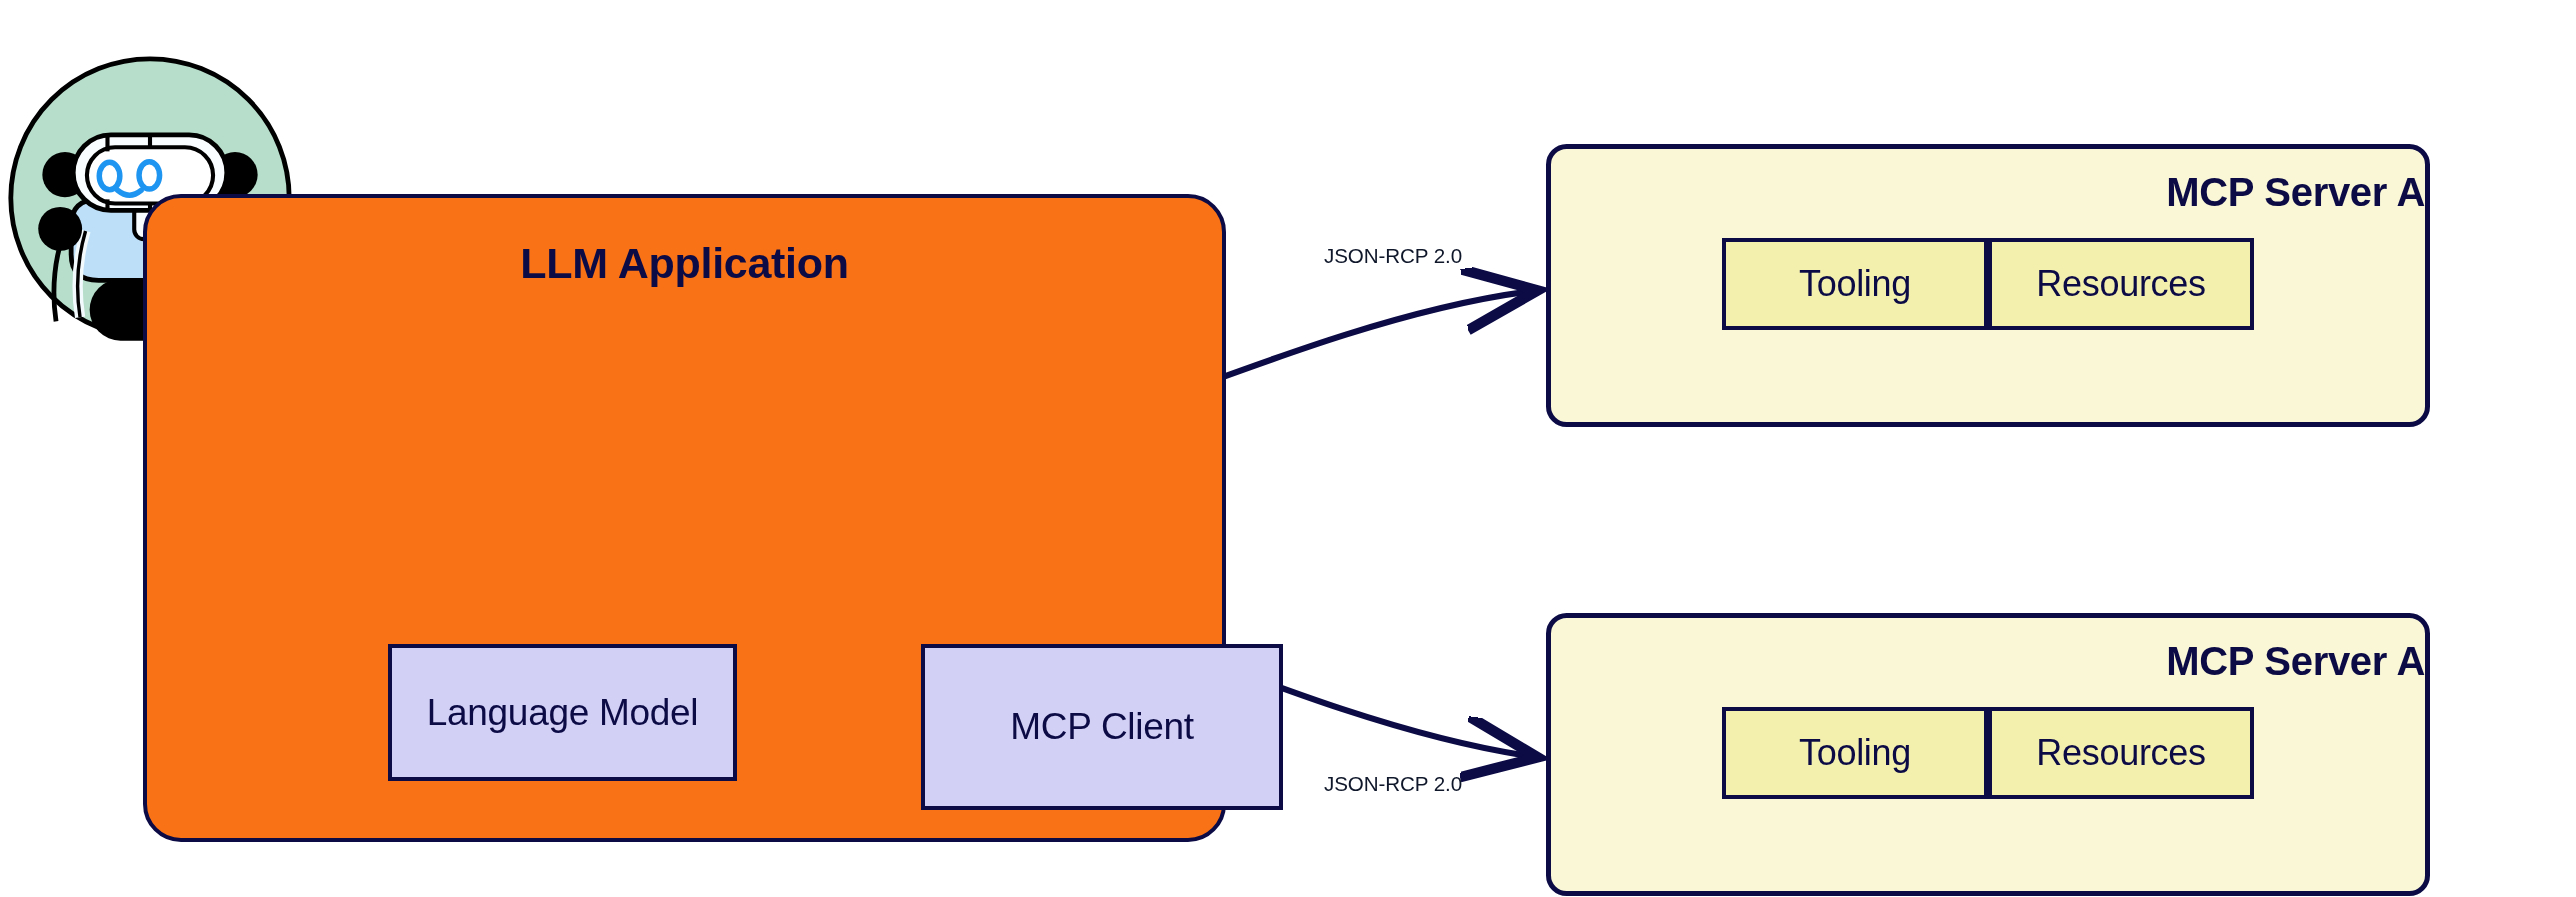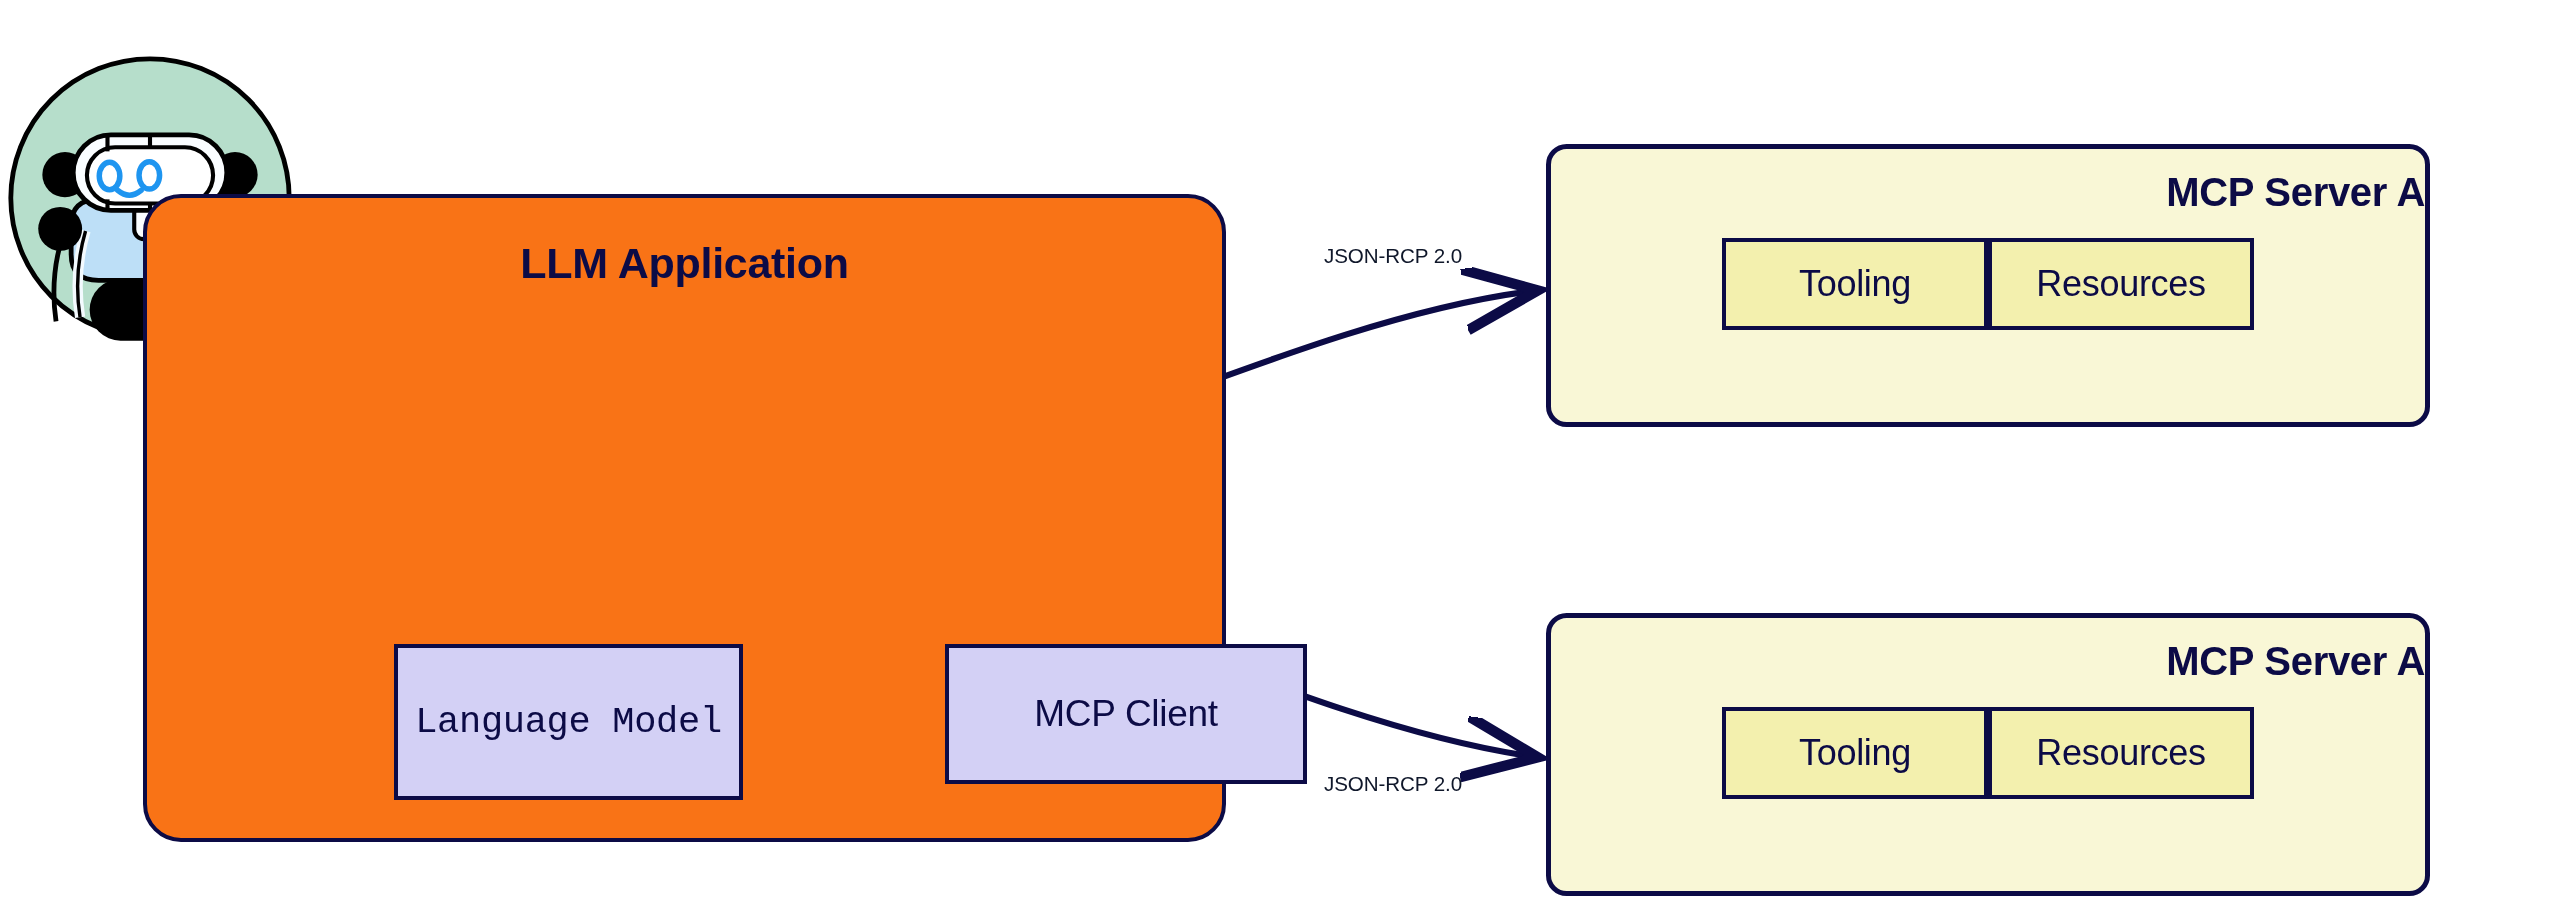--- a/index.html
+++ b/index.html
@@ -56,32 +56,30 @@
     border: 4.8px solid #0c0b46;
     box-sizing: border-box;
     display: flex;
     align-items: center;
     justify-content: center;
     color: #0c0b46;
     font-size: 37px;
     letter-spacing: -0.3px;
   }
   .box-language-model {
-    left: 247px;
+    left: 241px;
     top: 446px;
     width: 349px;
-    height: 156px;
-    font-family: Liberation Mono, monospace;
+    height: 137px;
   }
   .box-mcp-client {
     left: 774px;
     top: 446px;
     width: 362px;
-    height: 140px;
-    margin-left: 24px;
+    height: 166px;
   }
 
   
   .server {
     position: absolute;
     left: 1546px;
     width: 884px;
     height: 283px;
     background: #f9f7d6;
     border: 5.5px solid #0c0b46;

